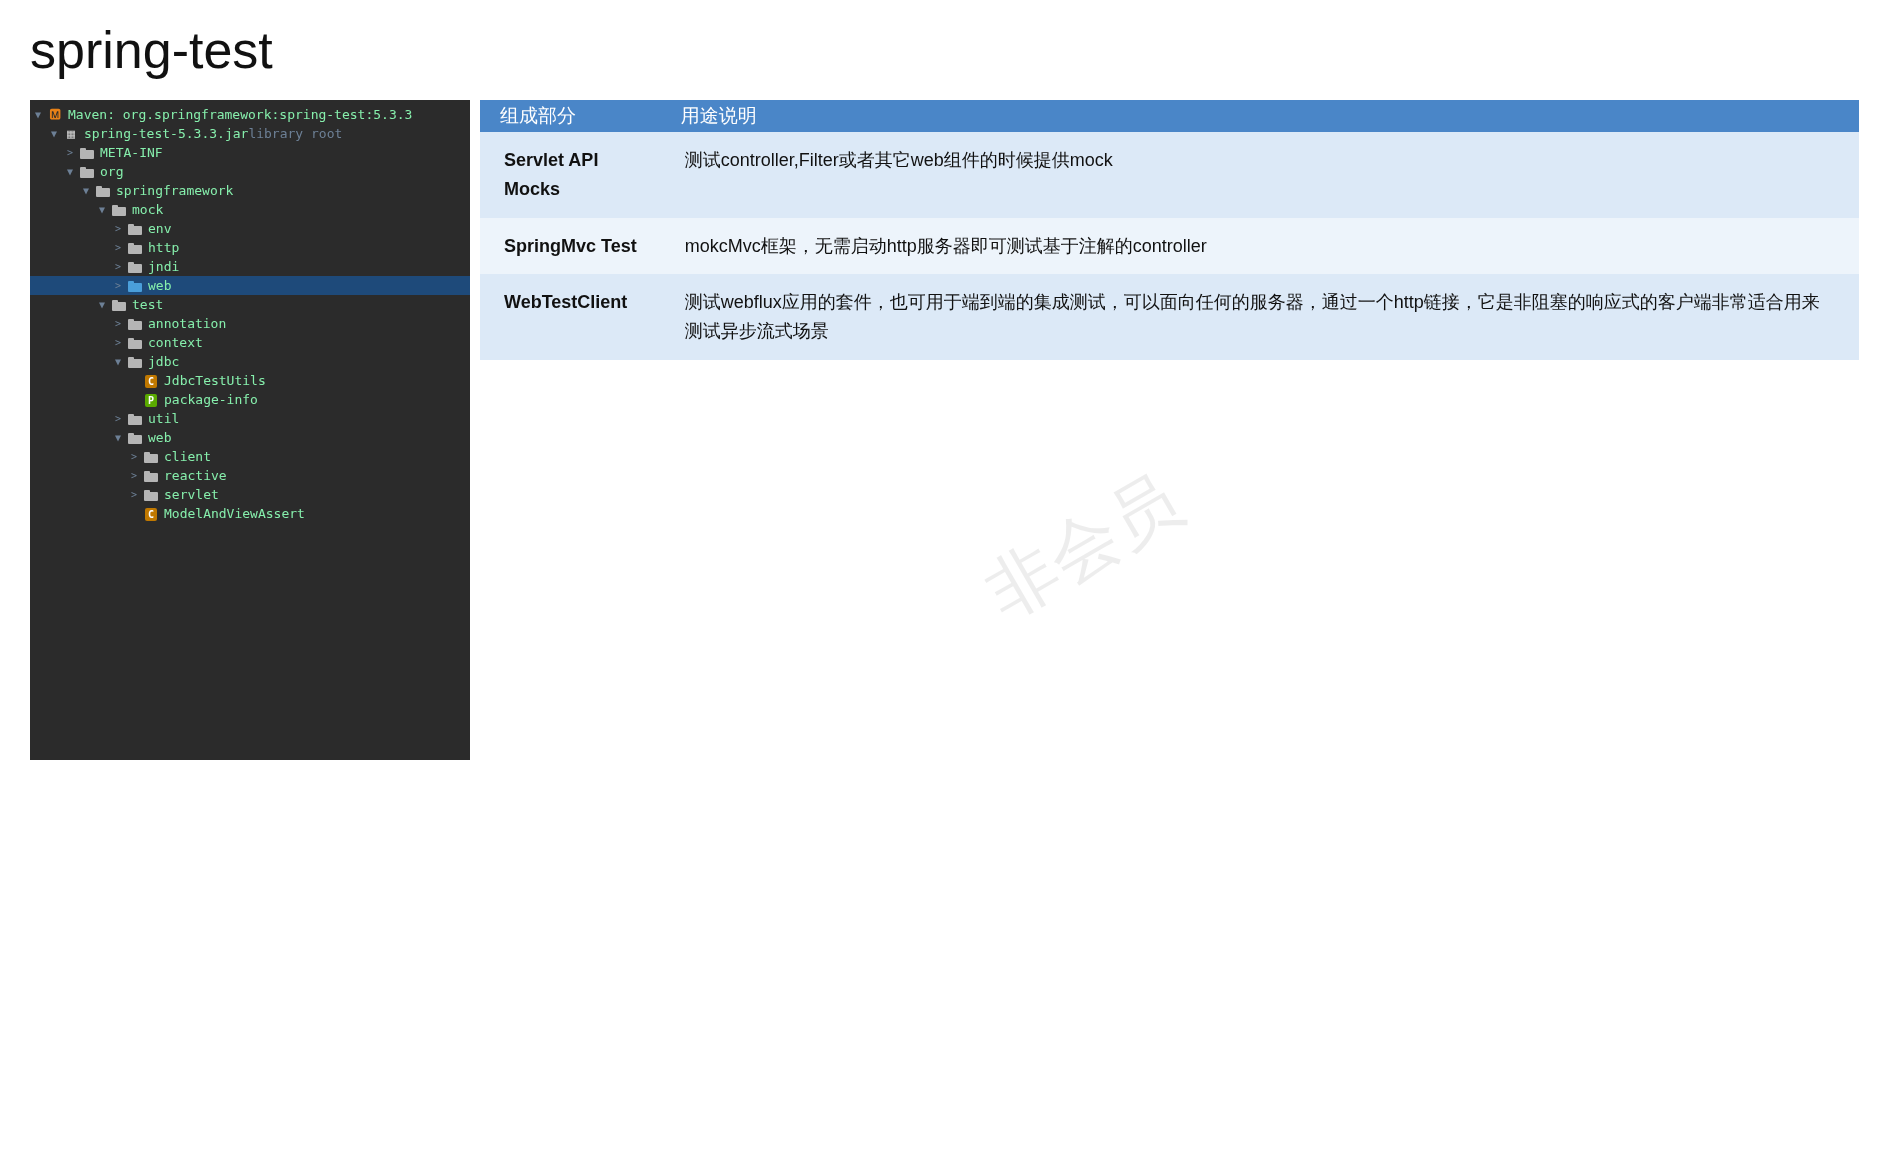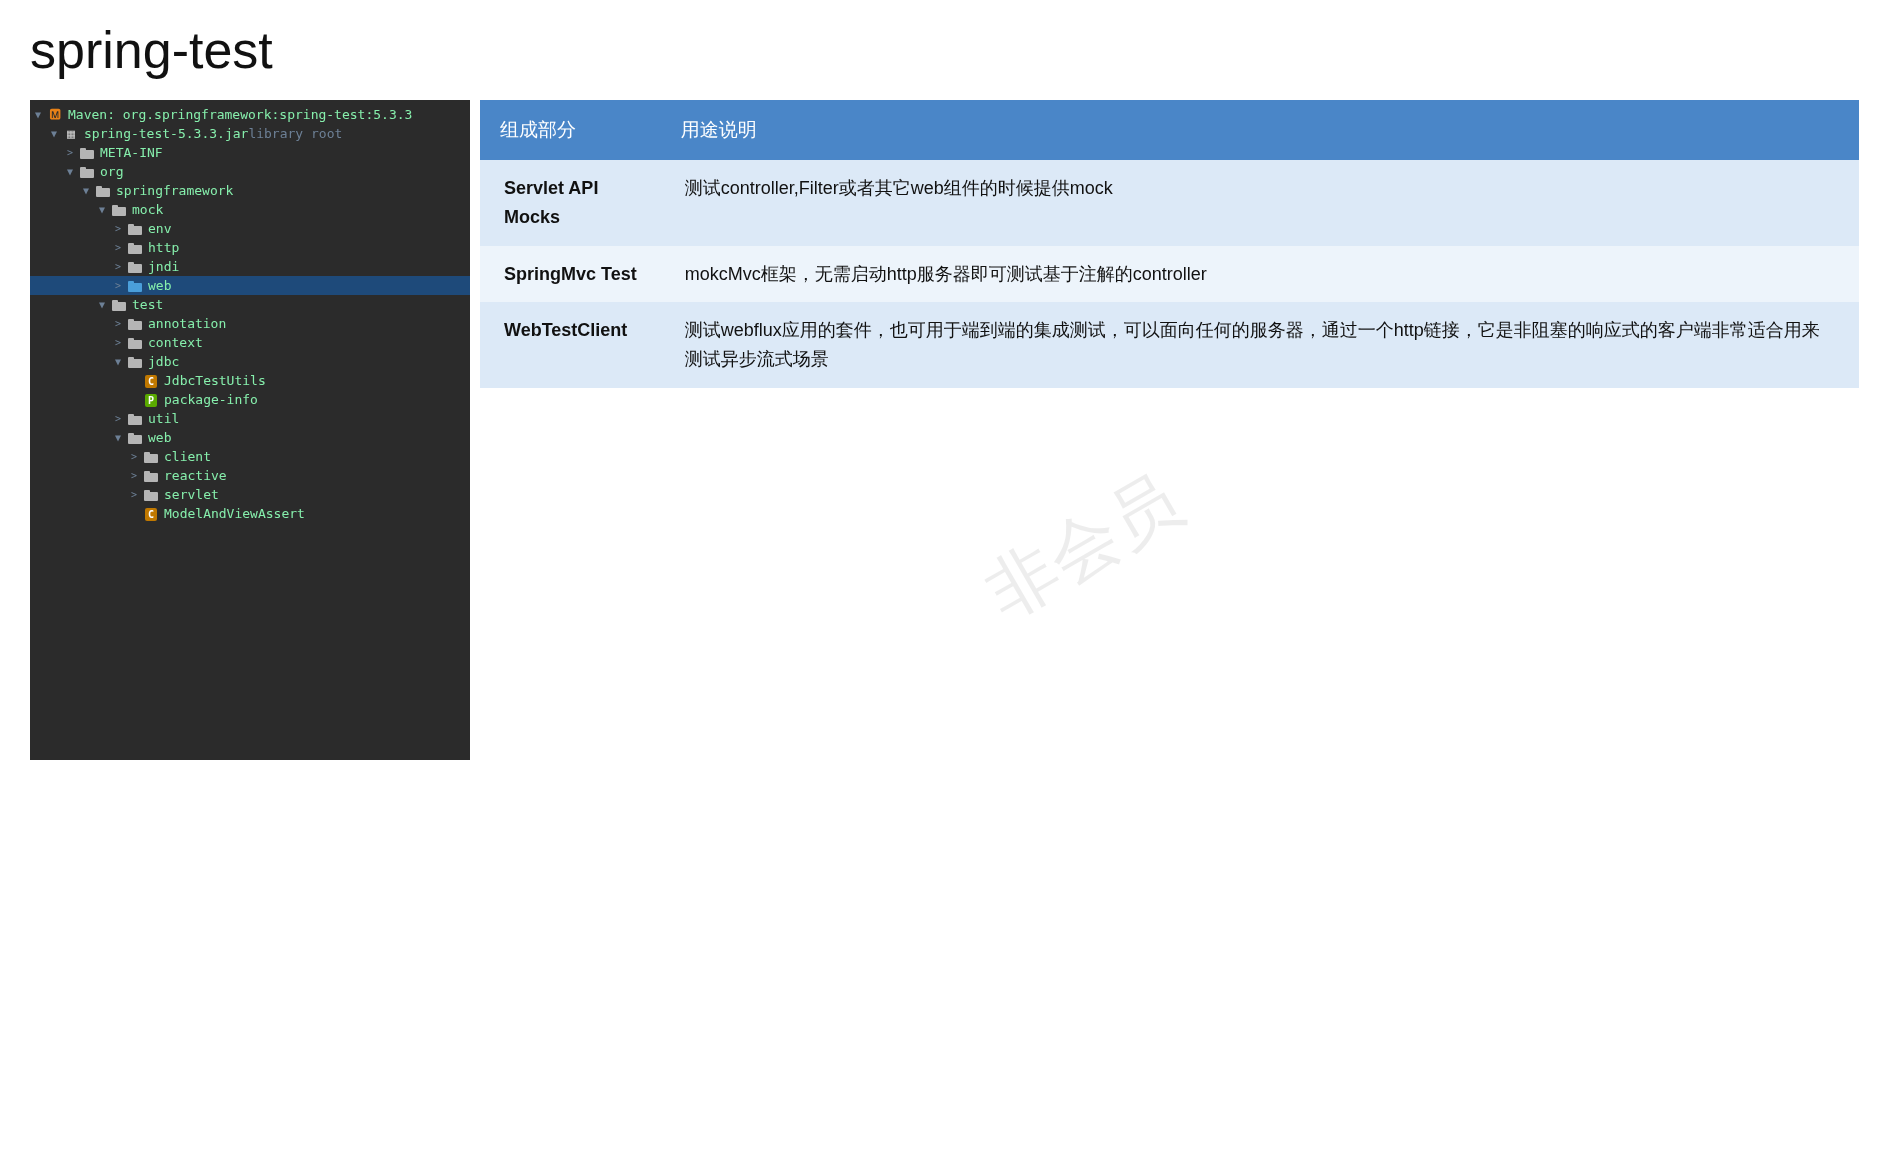--- a/index.html
+++ b/index.html
@@ -95,21 +95,21 @@
       width: 100%;
       border-collapse: collapse;
       font-size: 18px;
     }
 
     .info-table thead tr {
       background: #4a86c8;
     }
 
     .info-table thead th {
-      padding: 17px 20px;
+      padding: 3px 20px;
       text-align: left;
       color: #fff;
       font-weight: normal;
       font-size: 19px;
     }
 
     .info-table tbody tr:nth-child(odd) {
       background: #dce9f7;
     }
 

